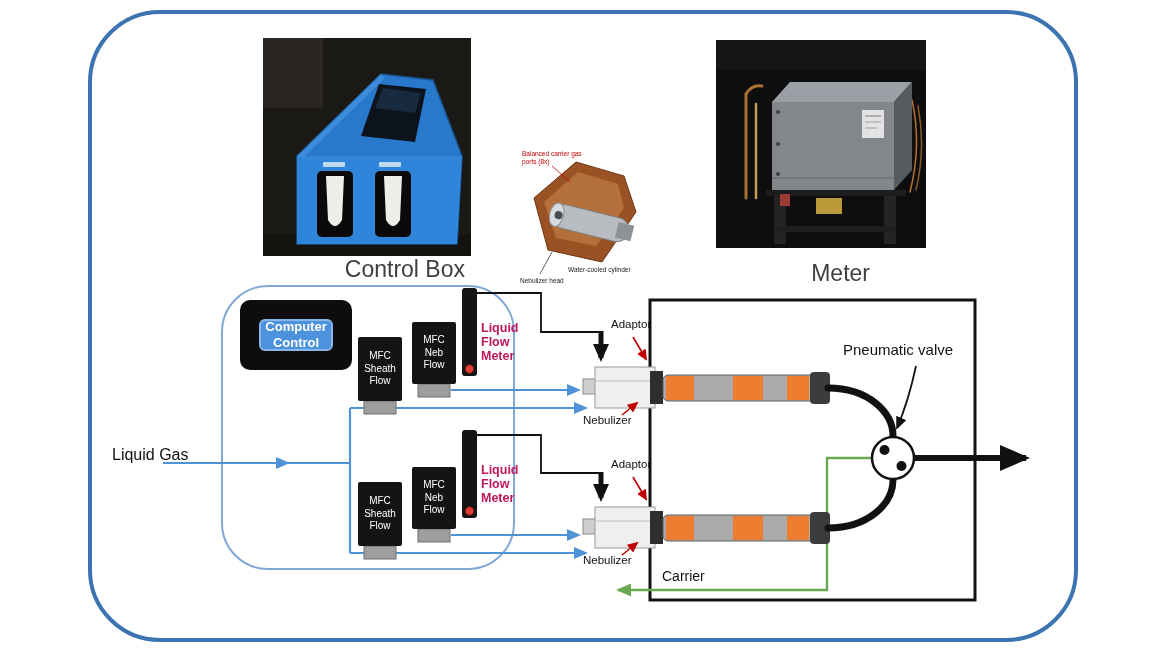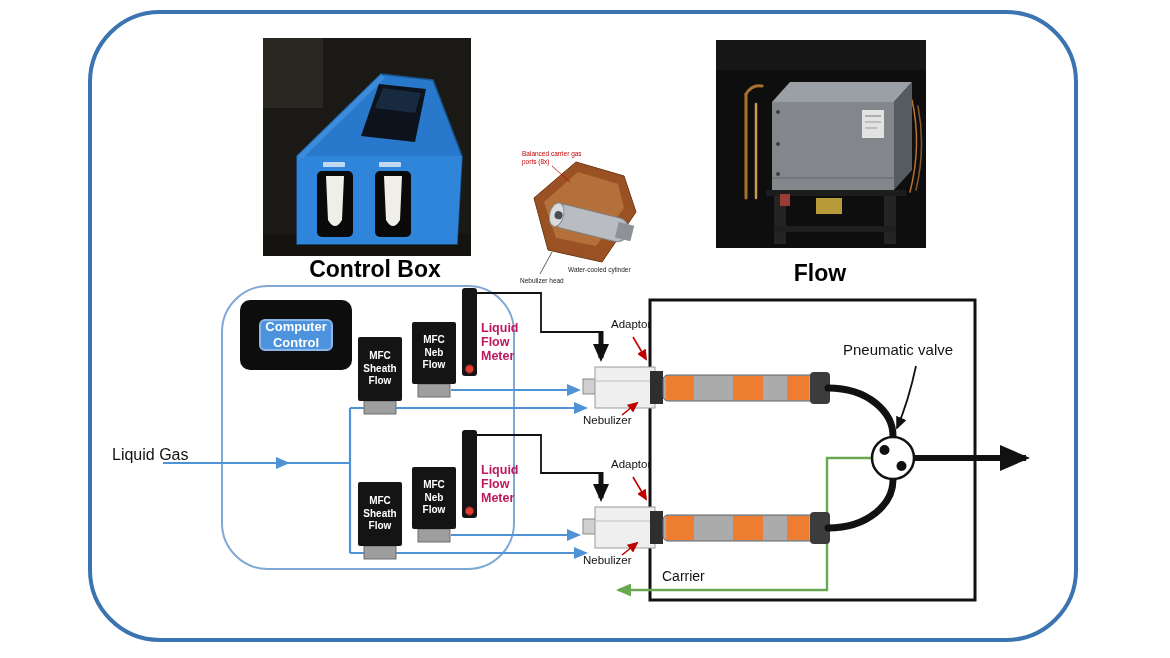--- a/index.html
+++ b/index.html
@@ -2,28 +2,28 @@
 <html><head>
 <meta charset="utf-8">
 <style>
   * { margin:0; padding:0; box-sizing:border-box; }
   html,body { background:#ffffff; font-family:"Liberation Sans", sans-serif; }
   .canvas { position:relative; width:1170px; height:658px; background:#fff; overflow:hidden; }
   .outer-frame { position:absolute; left:88px; top:10px; width:990px; height:632px;
                  border:4px solid #3b74b0; border-radius:72px; }
   .photo { position:absolute; }
   .schematic { position:absolute; left:0; top:0; pointer-events:none; }
-  .heading { position:absolute; font-size:23px; color:#000000; text-align:center;font-weight:bold; }
+  .heading { position:absolute; font-size:23px; color:#404040; text-align:right; }
   .computer { position:absolute; left:240px; top:300px; width:112px; height:70px;
               background:#0d0d0d; border-radius:10px; padding:19px; display:flex; }
   .computer-screen { flex:1; background:#4c92dc; border:2px solid #8ab6e8; border-radius:6px;
                      display:flex; align-items:center; justify-content:center;
                      color:#fff; font-weight:bold; font-size:13px; text-align:center; line-height:1.2; }
   .mfc { position:absolute; width:44px; background:#141414; color:#fff; font-size:10px;
-         font-weight:bold; line-height:1.25; display:flex; align-items:center; justify-content:center;
+         font-weight:normal; line-height:1.25; display:flex; align-items:center; justify-content:center;
          text-align:center; border-radius:2px; padding:11px; }
   .lfm-label { position:absolute; width:48px; color:#be185d; font-size:12.5px; font-weight:bold; line-height:1.12; }
   .lbl { position:absolute; color:#111; }
 </style>
 </head>
 <body>
 
 <div class="canvas">
 
   <div class="outer-frame"></div>
@@ -95,21 +95,21 @@
       <rect x="50" y="150" width="140" height="6" fill="#1d1d1d"></rect>
       <rect x="58" y="156" width="12" height="48" fill="#242424"></rect>
       <rect x="168" y="156" width="12" height="48" fill="#242424"></rect>
       <rect x="58" y="186" width="122" height="6" fill="#1f1f1f"></rect>
       <rect x="100" y="158" width="26" height="16" fill="#b99a39"></rect>
       <rect x="64" y="154" width="10" height="12" fill="#9c3a33"></rect>
     </g>
   </svg>
 
   <div class="heading" style="left:285px;top:256px;width:180px">Control Box</div>
-  <div class="heading" style="left:770px;top:260px;width:100px">Flow</div>
+  <div class="heading" style="left:770px;top:260px;width:100px">Meter</div>
 
   <svg class="schematic" width="1170" height="658" viewBox="0 0 1170 658">
     <defs>
       <marker id="arrBlue" markerUnits="userSpaceOnUse" markerWidth="14" markerHeight="12" refX="12" refY="6" orient="auto">
           <path d="M0,0 L14,6 L0,12 Z" fill="#4f93d6"></path>
         </marker>
       <marker id="arrBlk" markerUnits="userSpaceOnUse" markerWidth="13" markerHeight="11" refX="11" refY="5.5" orient="auto">
           <path d="M0,0 L13,5.5 L0,11 Z" fill="#111"></path>
         </marker>
       <marker id="arrBlkThick" markerUnits="userSpaceOnUse" markerWidth="18" markerHeight="16" refX="14" refY="8" orient="auto">

